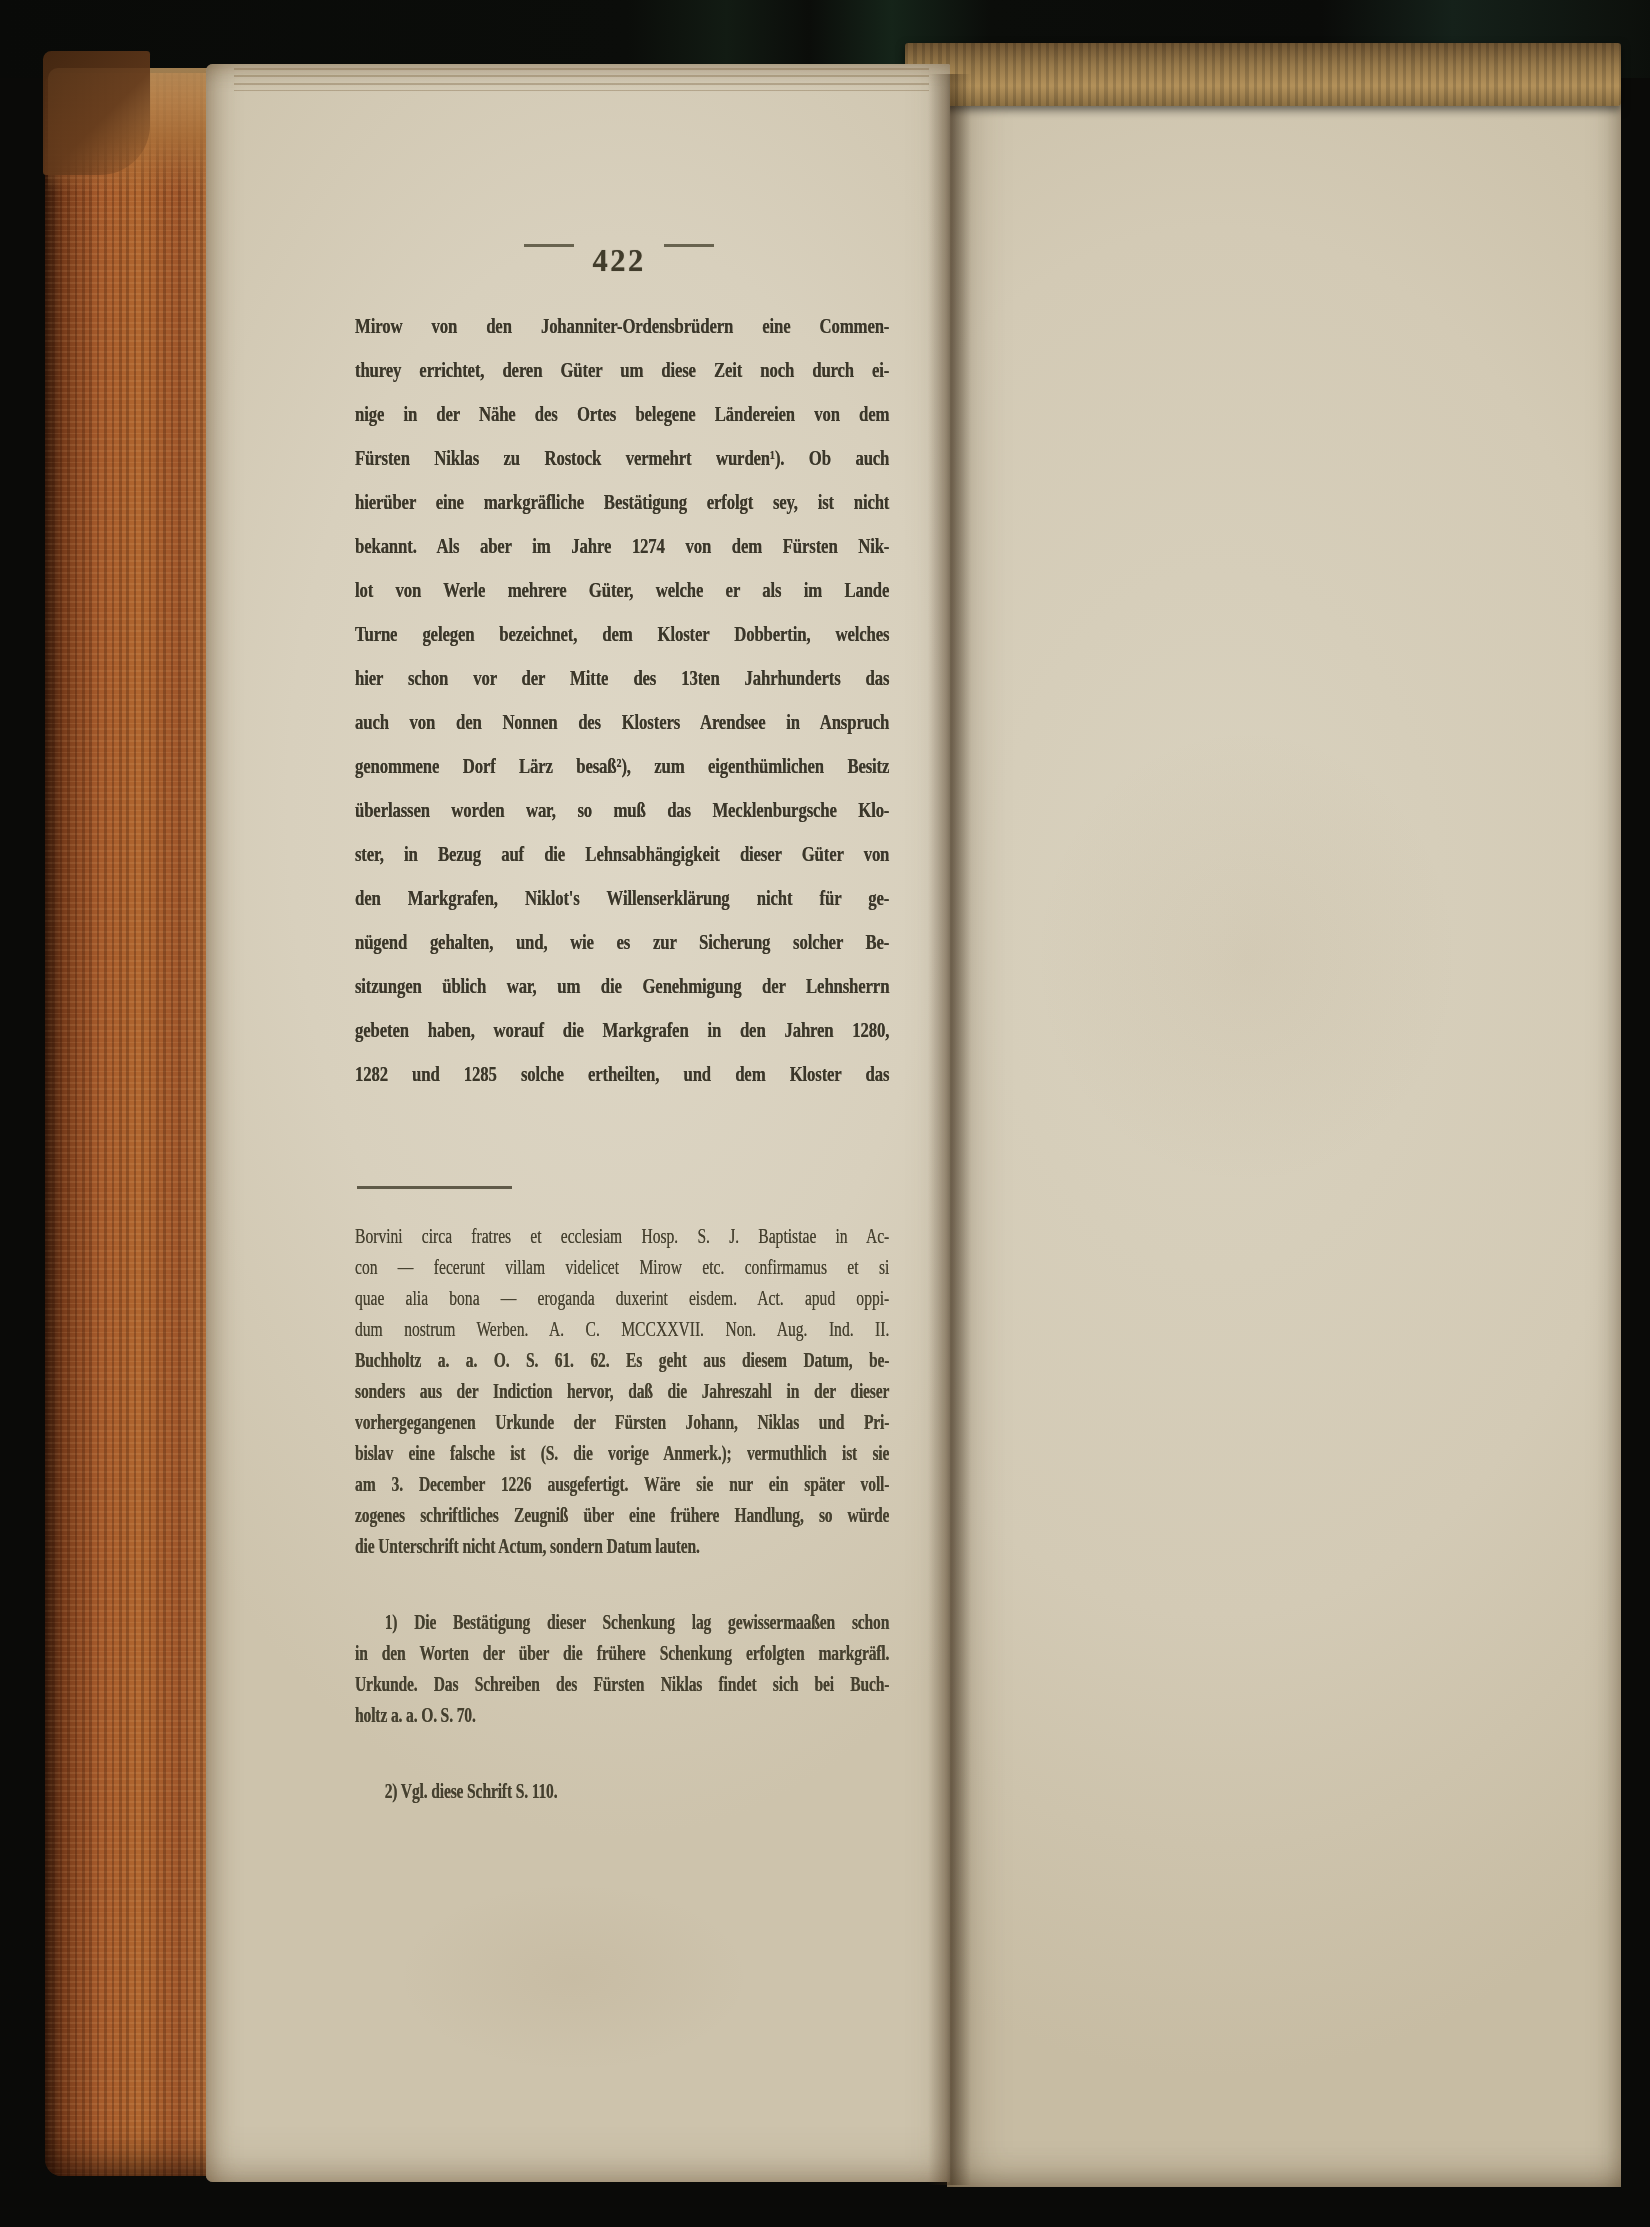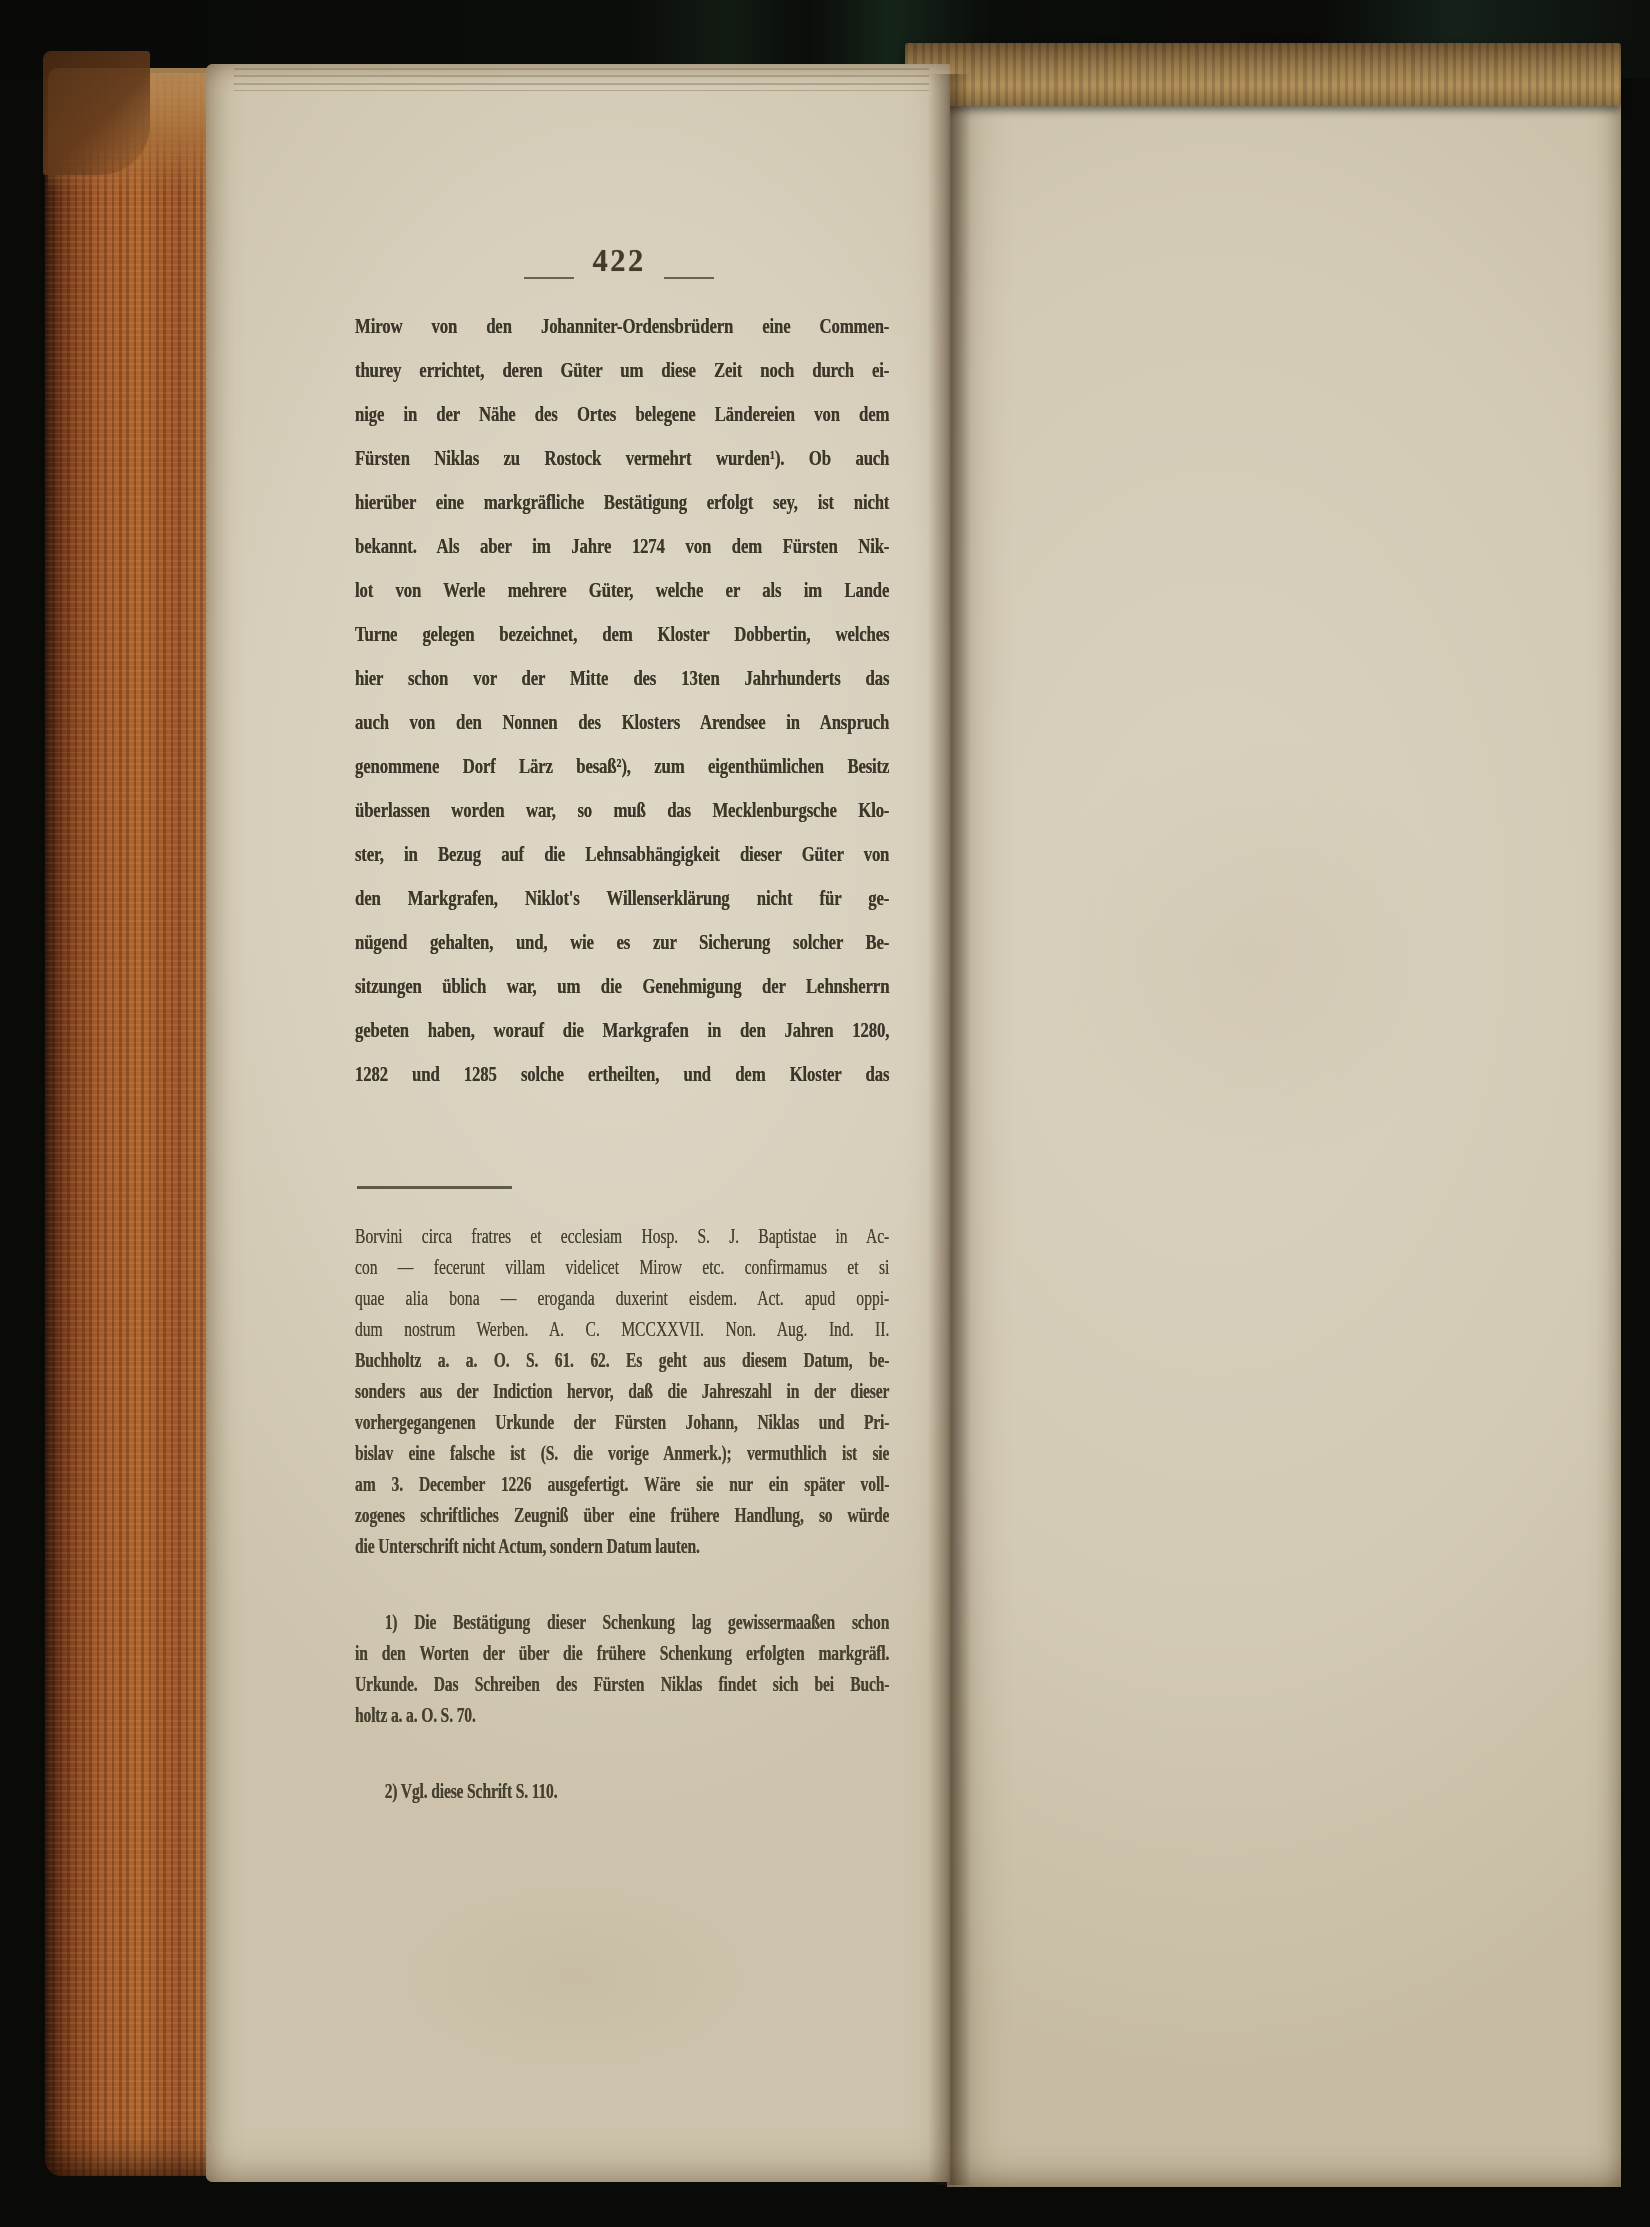--- a/index.html
+++ b/index.html
@@ -92,21 +92,21 @@
     background:radial-gradient(ellipse at center, rgba(140,110,70,.08), rgba(0,0,0,0) 70%);
   }
   .stain2 {
     position:absolute; left:396px; top:1882px; width:355px; height:190px;
     background:radial-gradient(ellipse at center, rgba(130,100,60,.07), rgba(0,0,0,0) 70%);
   }
 
   
   .pagenum-row {
     position:absolute; left:458px; top:244px; width:322px;
-    display:flex; align-items:flex-end; justify-content:center; gap:18px;
+    display:flex; align-items:flex-start; justify-content:center; gap:18px;
     color:#46412f;
   }
   .pagenum-row .num {
     font-size:30.5px; font-weight:bold; letter-spacing:2.5px; color:#413c2b;
     text-shadow:0 0 0.8px rgba(65,60,43,.6);
   }
   .pagenum-rule { width:50px; height:2.5px; background:#55503c; opacity:.85; }
 
   .main-text {
     position:absolute; left:355px; top:304px; width:685px;

